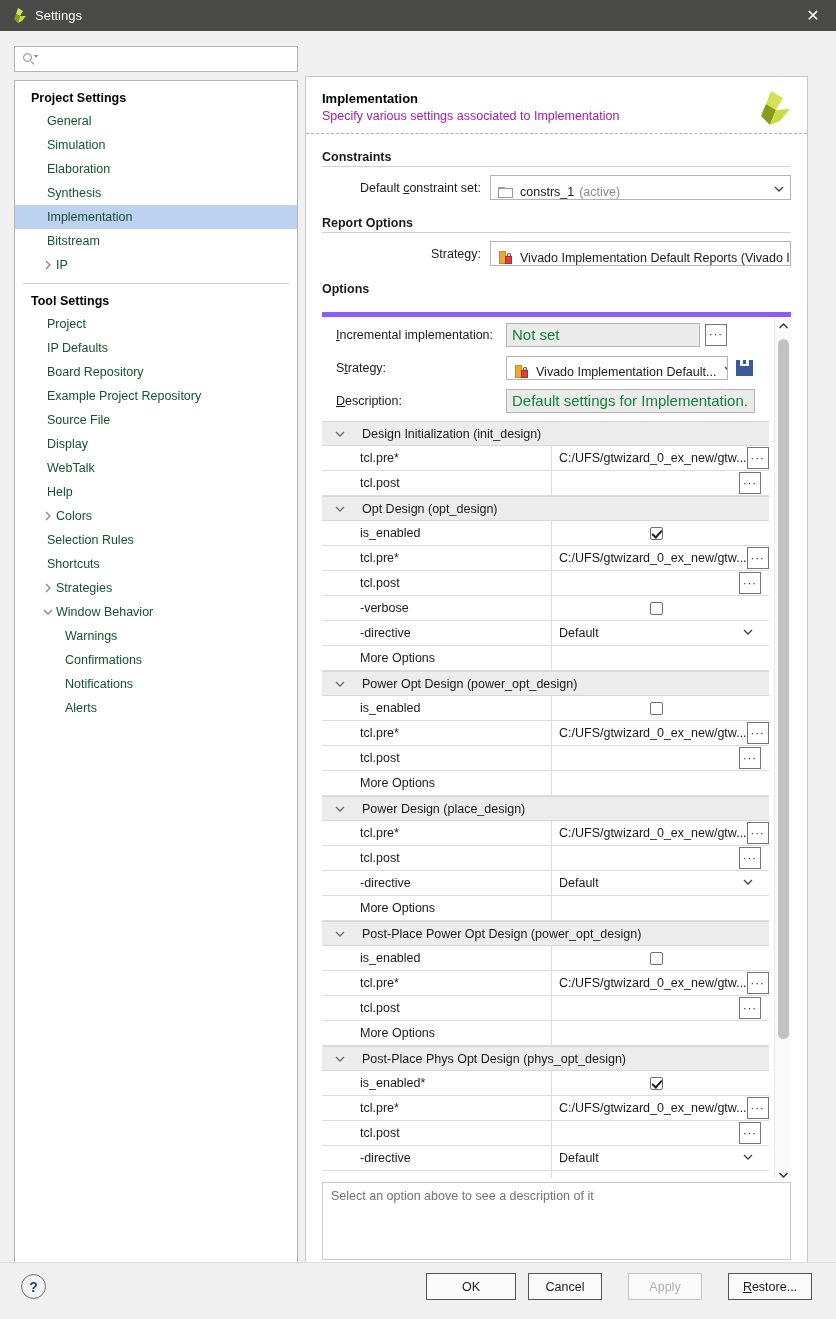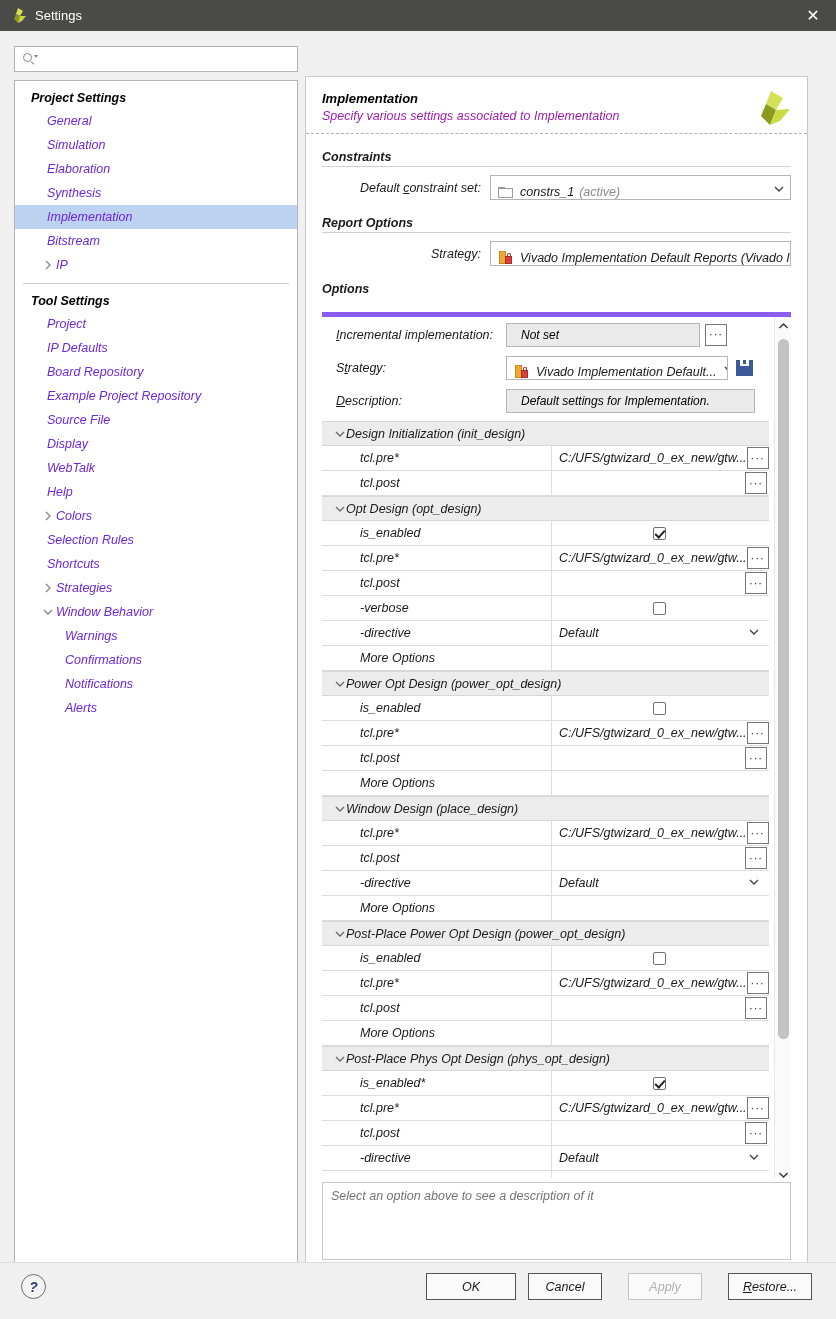--- a/index.html
+++ b/index.html
@@ -40,21 +40,20 @@
     line-height: 1;
     cursor: pointer;
   }
 
   
   #dialog-body {
     position: absolute;
     left: 0; top: 31px;
     width: 836px; height: 1288px;
     background: #f0f0f0;
-    font-style: italic;
   }
 
   
   #left-pane {
     position: absolute;
     left: 14px; top: 15px;
     width: 284px; height: 1223px;
   }
   #search-box {
     width: 284px; height: 26px;
@@ -100,21 +99,21 @@
     font-size: 12.5px;
     padding: 4px 0 4px 16px;
     color: #000;
   }
   .nav-item {
     height: 24px;
     display: flex;
     align-items: center;
     padding-left: 16px;
     font-size: 12.5px;
-    color: #6d28d9;
+    color: #14532d;
     cursor: default;
   }
   .nav-item.indent1 { padding-left: 32px; }
   .nav-item.indent2 { padding-left: 50px; }
   .nav-item.expandable { padding-left: 27px; }
   .nav-item.selected {
     background: #bcd2f0;
   }
   .nav-sep {
     height: 1px; background: #cccccc;
@@ -274,23 +273,23 @@
   .opt-top-label {
     width: 184px;
     font-size: 12.5px;
     padding-left: 14px;
   }
   .opt-input-ro {
     height: 24px;
     border: 1px solid #b4b4b4;
     background: #ebebeb;
     display: flex; align-items: center;
-    padding-left: 14px;
-    font-size: 12px;
-    color: #000000;
+    padding-left: 5px;
+    font-size: 15px;
+    color: #15803d;
   }
   .dots-btn {
     width: 22px; height: 22px;
     border: 1px solid #767676;
     background: #ffffff;
     display: flex; align-items: center; justify-content: center;
     font-size: 11px; line-height: 1;
     letter-spacing: 1px;
     color: #202020;
     margin-left: 5px;
@@ -320,20 +319,21 @@
   }
 
   .grp-row {
     display: flex; align-items: center;
     height: 25px;
     background: #ececec;
     border-top: 1px solid #d7d7d7;
     border-bottom: 1px solid #d7d7d7;
     padding-left: 12px;
     font-size: 12.5px;
+    gap: 16px;
   }
   .grp-row .tri { flex: 0 0 12px; width: 12px; }
   .data-row {
     display: flex;
     align-items: center;
     height: 25px;
     border-bottom: 1px solid #dcdcdc;
     font-size: 12.5px;
   }
   .cell-name {
@@ -342,21 +342,21 @@
     border-right: 1px solid #dcdcdc;
     height: 100%;
     display: flex; align-items: center;
     flex: 0 0 230px;
   }
   .cell-val {
     flex: 1;
     height: 100%;
     display: flex;
     align-items: center;
-    padding: 0 2px 0 7px;
+    padding: 0 8px 0 7px;
     overflow: hidden;
     white-space: nowrap;
   }
   .cell-val.center { justify-content: center; padding-left: 0; }
   .cell-val .chev { margin-left: auto; padding-right: 6px; }
   .chk {
     width: 13px; height: 13px;
     border: 1px solid #707070;
     background: #ffffff;
     border-radius: 2px;
@@ -774,21 +774,21 @@
             <div class="cell-name">More Options</div>
             <div class="cell-val"></div>
           </div>
 
           <div class="grp-row">
             <span class="tri">
                 <svg width="12" height="12" viewBox="0 0 12 12">
                   <path d="M2 4 L6 8 L10 4" stroke="#6a6a6a" stroke-width="1.3" fill="none"></path>
                 </svg>
               </span>
-            <span>Window Design (place_design)</span>
+            <span>Power Design (place_design)</span>
           </div>
           <div class="data-row">
             <div class="cell-name">tcl.pre*</div>
             <div class="cell-val">
               <span>C:/UFS/gtwizard_0_ex_new/gtw...</span>
               <span class="dots-cell">···</span>
             </div>
           </div>
           <div class="data-row">
             <div class="cell-name">tcl.post</div>

